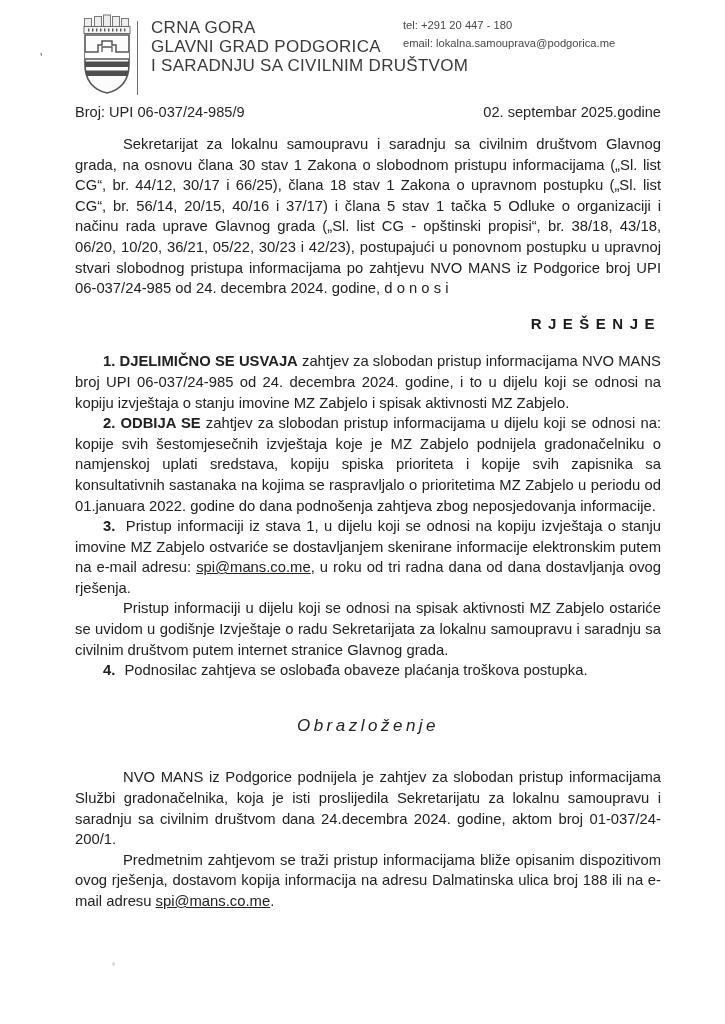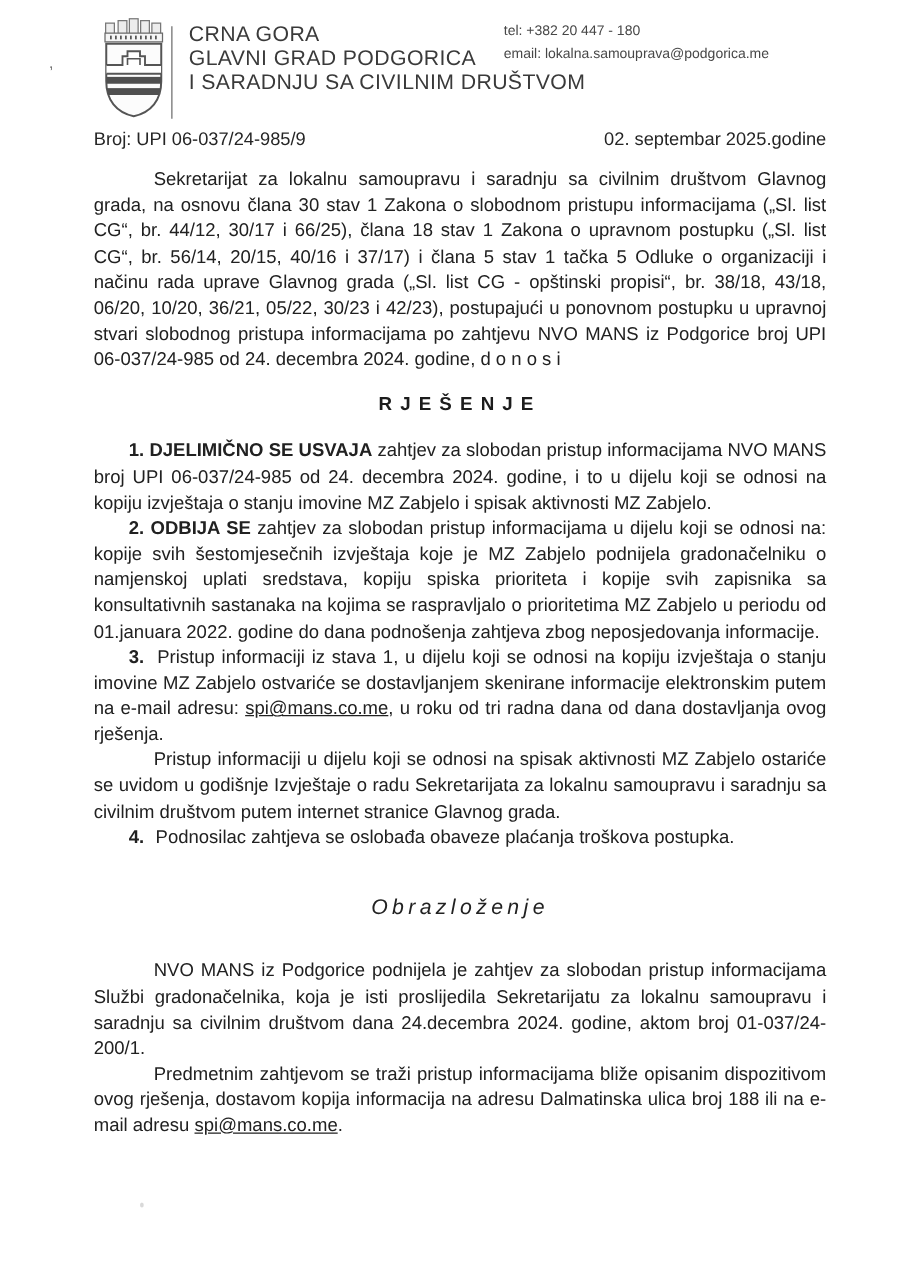--- a/index.html
+++ b/index.html
@@ -50,21 +50,21 @@
     text-align: justify; color: #212121;
   }
   .para { margin: 0; }
   .para.first-indent { text-indent: 48px; }
   .para.item { text-indent: 28px; }
   .b { font-weight: bold; }
   .num-gap { padding-right: 5px; }
   .link { text-decoration: underline; }
 
   .decision-title {
-    text-align: center; text-indent: 0;
+    text-align: right; text-indent: 0;
     font-weight: bold; font-size: 15px;
     letter-spacing: 6.5px;
     margin: 15px 0 17px 0;
     color: #1c1c1c;
   }
   .explanation-title {
     text-align: center; text-indent: 0;
     font-style: italic; font-weight: 400;
     font-size: 17px; letter-spacing: 3.5px;
     margin: 35px 0 31px 0;
@@ -134,21 +134,21 @@
 
     <div class="lh-divider"></div>
 
     <div class="org-block">
       <div class="org-line l1">CRNA GORA</div>
       <div class="org-line l2">GLAVNI GRAD PODGORICA</div>
       <div class="org-line l4">I SARADNJU SA CIVILNIM DRUŠTVOM</div>
     </div>
 
     <div class="contact-block">
-      <div class="contact-line">tel: +382 20 447 - 180</div>
+      <div class="contact-line">tel: +291 20 447 - 180</div>
       <div class="contact-line">email: lokalna.samouprava@podgorica.me</div>
     </div>
   </div>
 
   <div class="ref-row">
     <span>Broj: UPI 06-037/24-985/9</span>
     <span>02. septembar  2025.godine</span>
   </div>
 
   <div class="doc-body">

